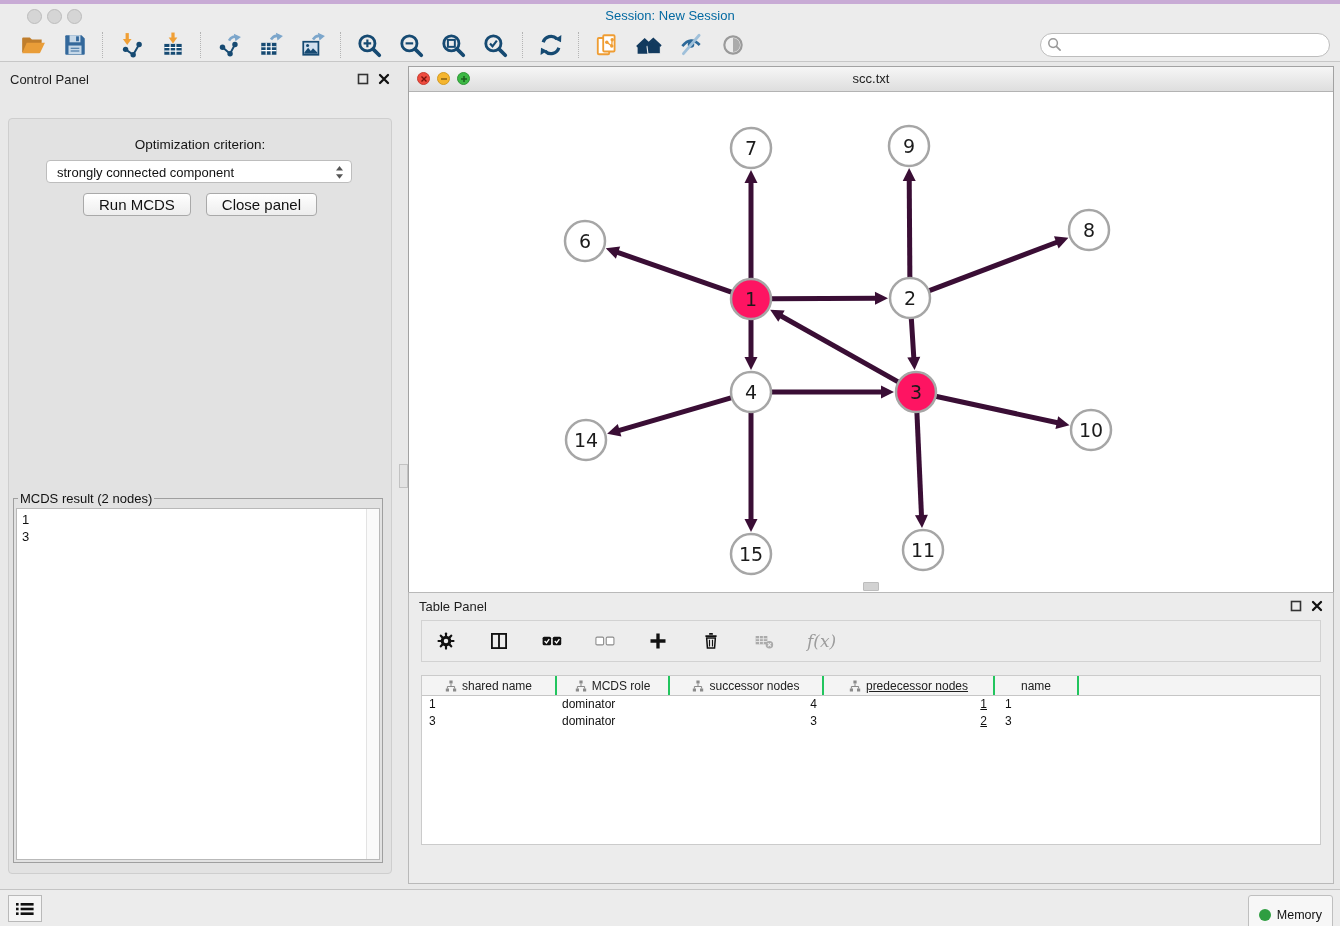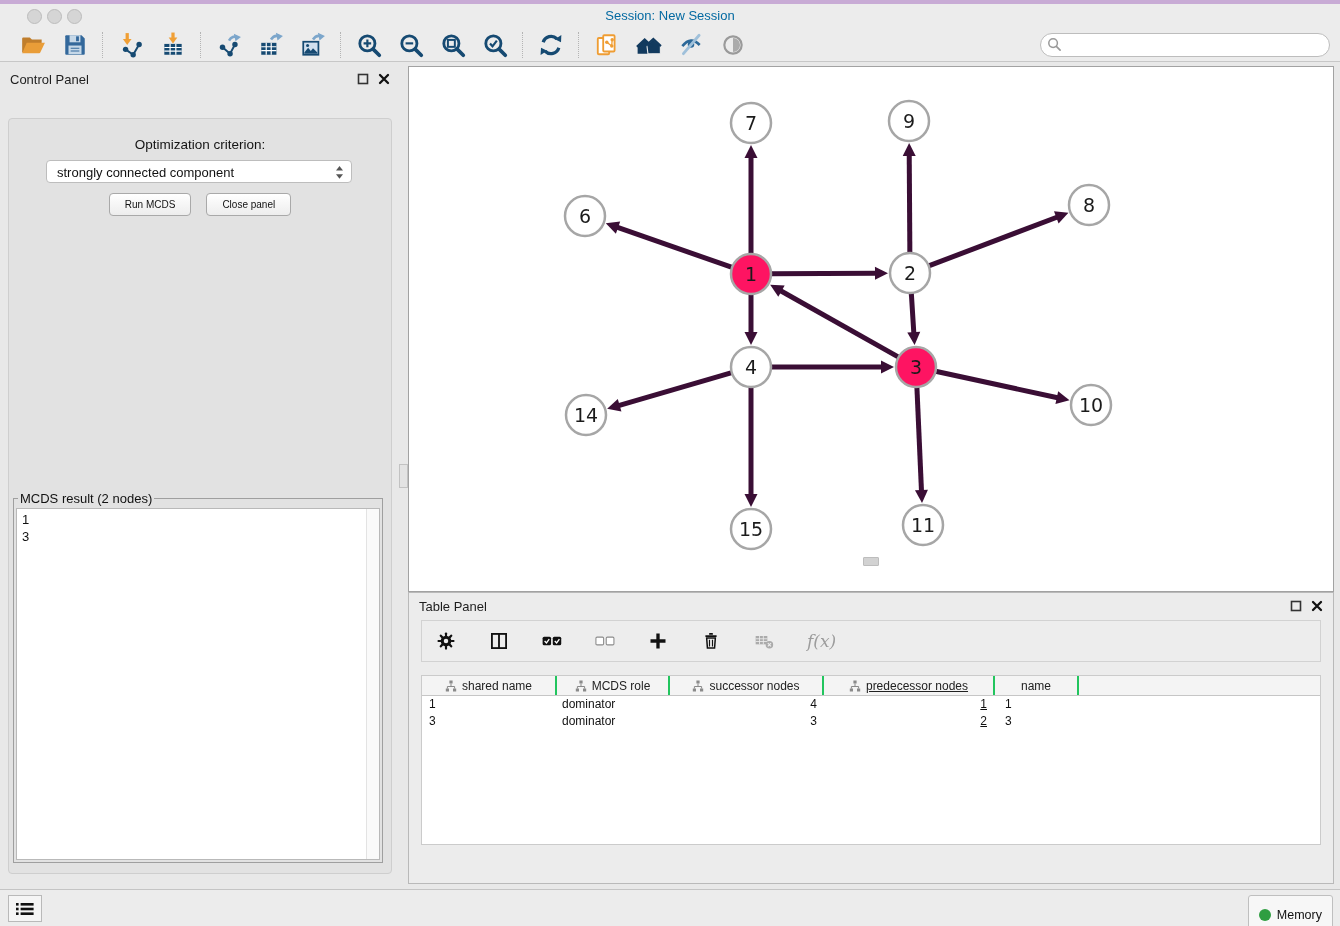--- a/index.html
+++ b/index.html
@@ -35,21 +35,21 @@
   .tab.active{background:#dcdcdc;color:#b5b5b5;border-color:#c6c6c6;}
   .cp-body{position:absolute;left:8px;right:8px;top:52px;height:754px;background:#e2e2e2;
        border:1px solid #cecece;border-radius:4px;}
   .opt-label{position:absolute;top:18px;left:0;right:0;text-align:center;font-size:13.5px;color:#141414;}
   .criterion{position:absolute;left:37px;top:41px;width:306px;height:23px;background:#fff;
        border:1px solid #bdbdbd;border-radius:4px;font-size:13px;color:#111;line-height:23px;
        padding-left:10px;box-sizing:border-box;}
   .criterion svg{position:absolute;right:7px;top:4px;width:9px;height:15px;}
   .btn-row{position:absolute;top:74px;left:0;right:0;display:flex;justify-content:center;gap:15px;}
   .btn{background:linear-gradient(#ffffff,#ededed);border:1px solid #a9a9a9;border-radius:4px;
-       font-size:10px;color:#111;padding:3px 15px;line-height:15px;}
+       font-size:15px;color:#111;padding:3px 15px;line-height:15px;}
   .mcds-fieldset{position:absolute;left:4px;right:8px;top:372px;height:372px;margin:0;
        border:1px solid #9f9f9f;padding:2px;box-sizing:border-box;}
   .mcds-fieldset legend{font-size:13px;color:#111;padding:0 2px;margin-left:2px;}
   .result-box{position:relative;width:100%;height:100%;background:#fff;border:1px solid #b9b9b9;
        box-sizing:border-box;overflow:hidden;}
   .rline{font-size:13px;color:#111;line-height:17px;padding-left:5px;}
   .result-box .pad{padding-top:2px;}
   .vtrack{position:absolute;right:0;top:0;bottom:0;width:12px;background:#fafafa;border-left:1px solid #e3e3e3;}
   .divider-grip{position:absolute;left:399px;top:464px;width:7px;height:22px;background:#e3e3e3;
        border:1px solid #c2c2c2;}
@@ -266,20 +266,38 @@
               <div class="rline">3</div>
             </div>
           <div class="vtrack"></div>
         </div>
       </fieldset>
     </div>
   </div>
   <div class="divider-grip"></div>
 
   <div class="net-win">
+    <div class="net-titlebar">
+      <span class="traffic t-red">
+        <svg viewBox="0 0 8 8">
+            <path d="M1.5 1.5l5 5M6.5 1.5l-5 5" stroke="#7a120c" stroke-width="1.4"></path>
+          </svg>
+      </span>
+      <span class="traffic t-yel">
+        <svg viewBox="0 0 8 8">
+            <path d="M1 4h6" stroke="#8c6613" stroke-width="1.6"></path>
+          </svg>
+      </span>
+      <span class="traffic t-grn">
+        <svg viewBox="0 0 8 8">
+            <path d="M4 1v6M1 4h6" stroke="#1c5e1f" stroke-width="1.5"></path>
+          </svg>
+      </span>
+      <div class="title">scc.txt</div>
+    </div>
     <div class="canvas">
       <svg id="graph" width="924" height="500" viewBox="0 0 924 500">
           <line x1="342" y1="187" x2="342" y2="89" stroke="#3a0e35" stroke-width="5"></line>
           <polygon points="342,78 348.5,91 335.5,91" fill="#3a0e35"></polygon>
           <line x1="323.1192891575921" y1="200.40312512735147" x2="207.153172889973" y2="159.8848435398701" stroke="#3a0e35" stroke-width="5"></line>
           <polygon points="196.76878192664867,156.2565623599134 211.18522830782456,154.4083000033524 206.897259640603,166.6807620509175" fill="#3a0e35"></polygon>
           <line x1="361.999604457761" y1="206.87421632416502" x2="468.00065264469436" y2="206.2075430651277" stroke="#3a0e35" stroke-width="5"></line>
           <polygon points="479.0004350964629,206.13836204341848 466.04157189356465,212.71999288148353 465.9598125042719,199.72024998393888" fill="#3a0e35"></polygon>
           <line x1="342" y1="227" x2="342" y2="267" stroke="#3a0e35" stroke-width="5"></line>
           <polygon points="342,278 335.5,265 348.5,265" fill="#3a0e35"></polygon>

